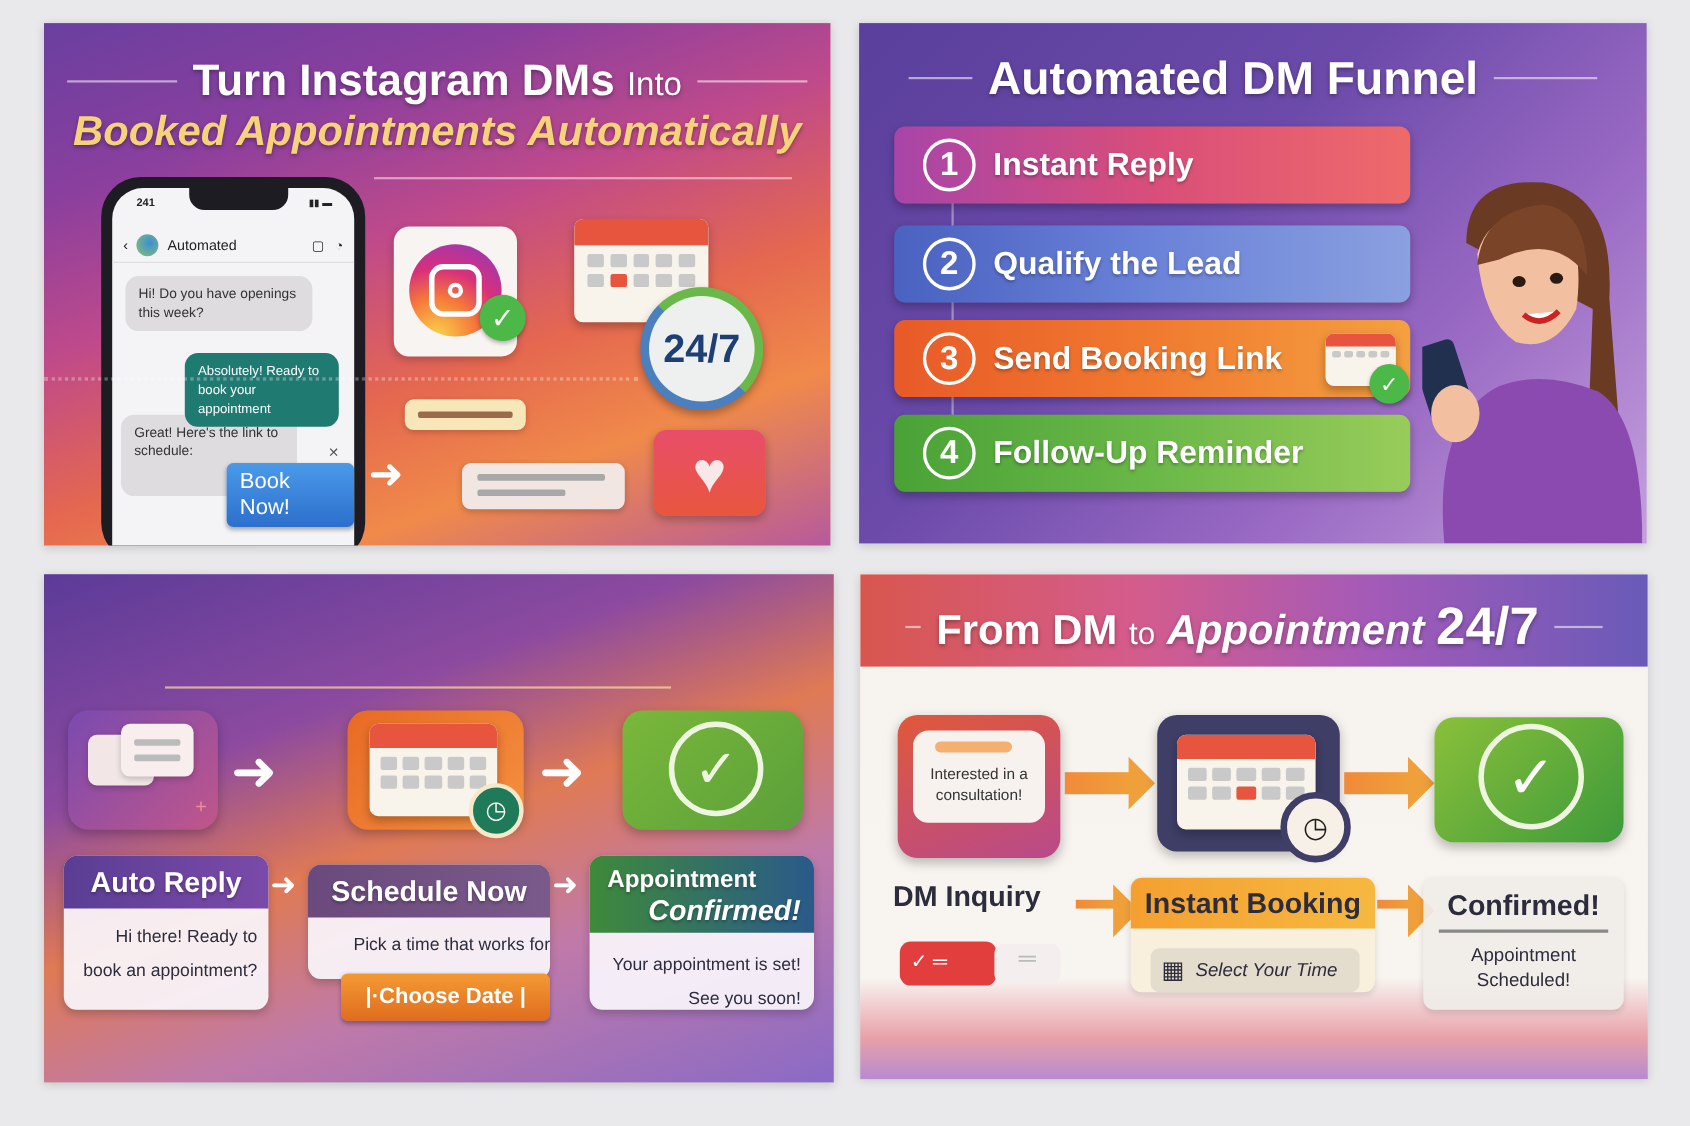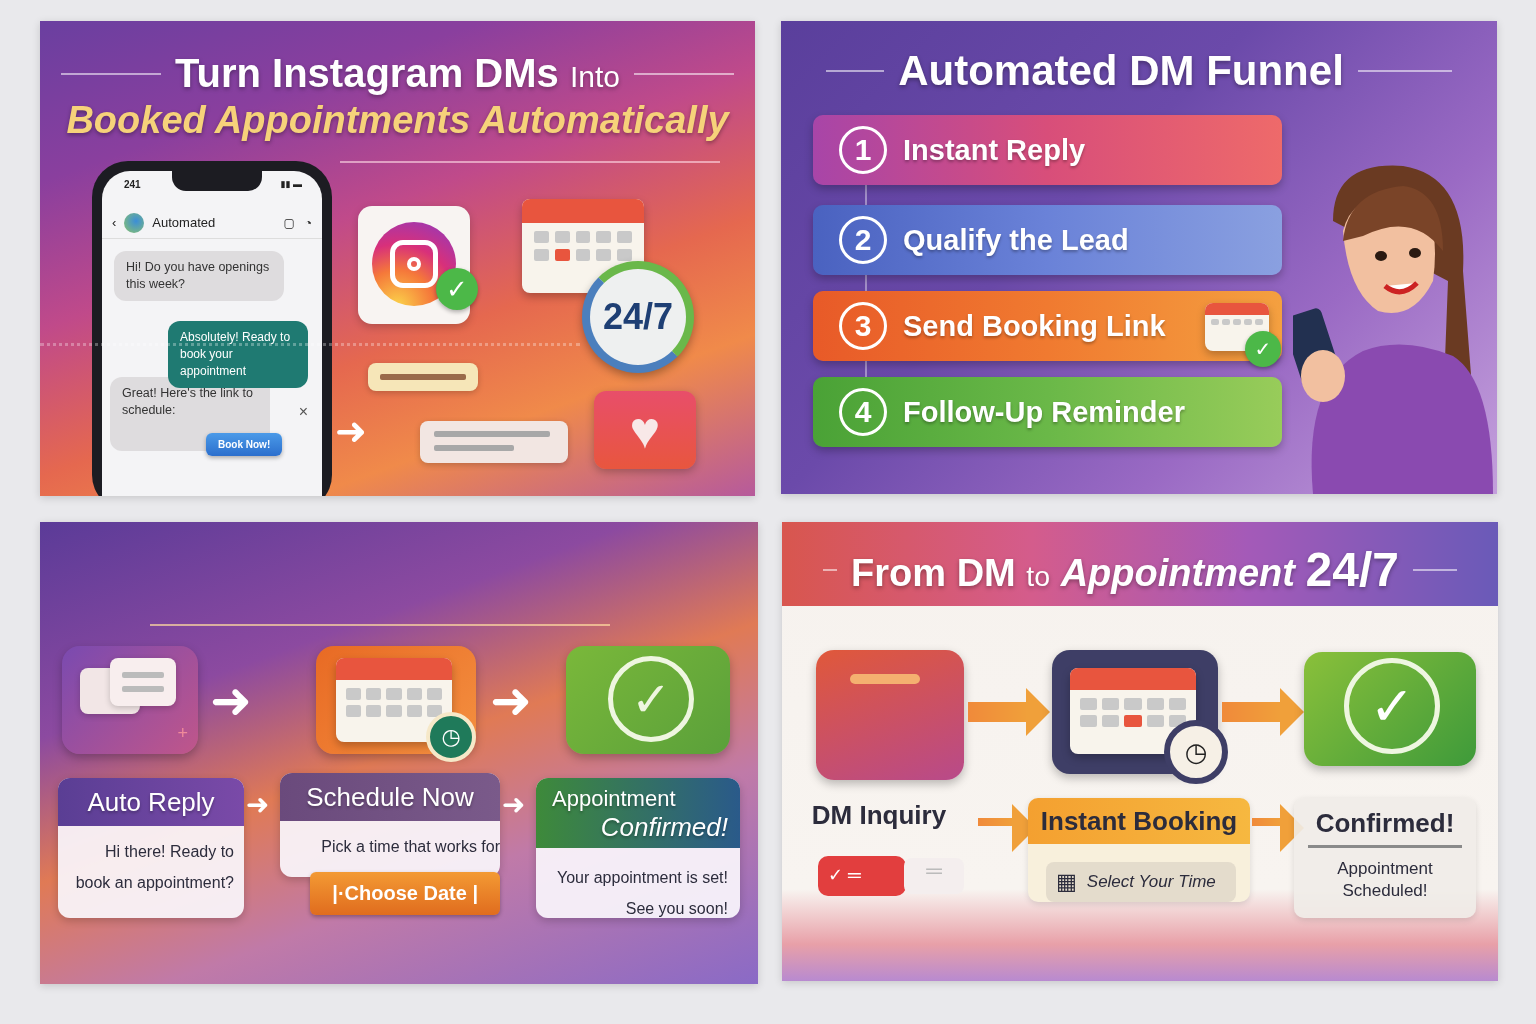--- a/index.html
+++ b/index.html
@@ -20,21 +20,21 @@
 .screen{background:#f4f4f6;border-radius:28px 28px 0 0;height:100%;position:relative;overflow:hidden}
 .notch{position:absolute;left:70px;top:0;width:90px;height:20px;background:#1c1c22;border-radius:0 0 14px 14px}
 .status{position:absolute;top:8px;left:22px;font-size:10px;font-weight:700;color:#222}
 .status-r{position:absolute;top:8px;right:20px;font-size:9px;color:#222}
 .chatbar{position:absolute;top:36px;left:0;right:0;height:32px;display:flex;align-items:center;padding:0 10px;gap:8px;border-bottom:1px solid #ddd;font-size:13px;color:#222}
 .avatar{width:20px;height:20px;border-radius:50%;background:radial-gradient(circle at 60% 40%,#3b8ed8,#8cc36a)}
 .bar-icons{margin-left:auto;display:flex;gap:10px;font-size:12px}
 .bubble{position:absolute;font-size:12.5px;line-height:17px;padding:8px 12px;border-radius:12px}
 .b-in{background:#dedcde;color:#333}
 .b-out{background:#1f7a72;color:#fff}
-.book-btn{position:absolute;left:104px;top:262px;background:linear-gradient(#4a9ae8,#2c6fcd);color:#fff;font-weight:700;font-size:10px;padding:6px 12px;border-radius:6px;box-shadow:0 2px 4px rgba(0,0,0,.3)}
+.book-btn{position:absolute;left:104px;top:250px;background:linear-gradient(#4a9ae8,#2c6fcd);color:#fff;font-weight:400;font-size:20px;padding:6px 12px;border-radius:6px;box-shadow:0 2px 4px rgba(0,0,0,.3)}
 .close-x{position:absolute;right:14px;top:232px;font-size:16px;color:#555}
 
 .ig-card{position:absolute;left:318px;top:185px;width:112px;height:118px;background:#f8f4f2;border-radius:14px;box-shadow:0 3px 8px rgba(0,0,0,.2)}
 .ig-logo{position:absolute;left:14px;top:16px;width:84px;height:84px;border-radius:50%;background:radial-gradient(circle at 30% 100%,#fbd34a 0%,#f5783a 35%,#d8307a 60%,#8a3ac4 100%)}
 .ig-inner{position:absolute;left:18px;top:18px;width:48px;height:48px;border:5px solid #fff;border-radius:13px}
 .ig-dot{position:absolute;left:12px;top:12px;width:14px;height:14px;border:4px solid #fff;border-radius:50%}
 .check-badge{position:absolute;width:42px;height:42px;border-radius:50%;background:#4cb848;color:#fff;font-size:26px;font-weight:700;display:flex;align-items:center;justify-content:center;box-shadow:0 2px 4px rgba(0,0,0,.3)}
 .cal{position:absolute;background:#f8f4ec;border-radius:8px;box-shadow:0 4px 8px rgba(0,0,0,.25);overflow:hidden}
 .cal-top{background:#e8553e;height:26%}
 .cal-grid{display:grid;grid-template-columns:repeat(5,1fr);gap:6px;padding:8px 12px}
@@ -46,21 +46,21 @@
 .msg-card i{position:absolute;height:6px;border-radius:2px}
 .arrow{position:absolute;color:#fff;font-weight:700}
 
 .step{position:absolute;left:32px;width:469px;height:70px;border-radius:10px;display:flex;align-items:center;gap:16px;padding-left:26px;box-shadow:0 4px 8px rgba(0,0,0,.25)}
 .step .num{width:48px;height:48px;border-radius:50%;border:3px solid #fff;display:flex;align-items:center;justify-content:center;color:#fff;font-size:30px;font-weight:700}
 .step .lbl{color:#fff;font-size:29px;font-weight:700;text-shadow:0 2px 3px rgba(0,0,0,.3)}
 .woman{position:absolute;left:512px;top:140px;width:200px;height:333px}
 
 .iconbox{position:absolute;border-radius:18px;box-shadow:0 4px 10px rgba(0,0,0,.25)}
 .card3{position:absolute;background:rgba(250,246,252,.92);border-radius:12px;box-shadow:0 3px 8px rgba(0,0,0,.2)}
-.card3-h{position:absolute;left:0;right:0;top:0;height:48px;border-radius:12px 12px 0 0;display:flex;align-items:center;justify-content:center;color:#fff;font-weight:400;font-size:26px;text-shadow:0 2px 3px rgba(0,0,0,.3)}
+.card3-h{position:absolute;left:0;right:0;top:0;height:48px;border-radius:12px 12px 0 0;display:flex;align-items:center;justify-content:center;color:#fff;font-weight:700;font-size:26px;text-shadow:0 2px 3px rgba(0,0,0,.3)}
 .card3-b{position:absolute;left:0;right:0;top:58px;text-align:right;font-size:16px;line-height:31px;color:#2c2c3c}
 .choose{display:inline-block;margin-top:10px;background:linear-gradient(#f39a34,#e06c1e);color:#fff;font-weight:700;font-size:20px;padding:6px 22px;border-radius:6px;box-shadow:0 2px 4px rgba(0,0,0,.3)}
 
 .p4-head{position:absolute;left:0;top:0;right:0;height:84px;background:linear-gradient(90deg,#d8564e 0%,#d45c8c 35%,#a45ab8 65%,#6a5ab8 100%)}
 .p4-card{position:absolute;border-radius:10px;background:rgba(240,236,232,.9);box-shadow:0 2px 6px rgba(0,0,0,.12)}
 .p4-h{font-size:26px;font-weight:700;color:#2c2c3c;text-align:center}
 .orange-arrow{position:absolute;height:20px;background:linear-gradient(90deg,#f08a3a,#f0a03a)}
 .orange-arrow::after{content:"";position:absolute;right:-22px;top:-14px;border-left:24px solid #f0a03a;border-top:24px solid transparent;border-bottom:24px solid transparent}
 </style>
 </head>
@@ -220,21 +220,21 @@
   <div class="arrow" style="left:450px;top:150px;font-size:50px">➜</div>
   <div class="iconbox" style="left:526px;top:124px;width:164px;height:108px;background:linear-gradient(135deg,#7ab83a,#5aa03a)">
     <div style="position:absolute;left:42px;top:10px;width:86px;height:86px;border-radius:50%;border:5px solid #eef6e0;color:#eef6e0;display:flex;align-items:center;justify-content:center;font-size:48px;font-weight:700">✓</div>
   </div>
 
   <div class="card3" style="left:18px;top:256px;width:186px;height:140px">
     <div class="card3-h" style="background:linear-gradient(90deg,#5a3e94,#7a4aa8)">Auto Reply</div>
     <div class="card3-b" style="padding:0 10px">Hi there! Ready to book an appointment?</div>
   </div>
   <div class="arrow" style="left:206px;top:266px;font-size:28px">➜</div>
-  <div class="card3" style="left:240px;top:251px;width:220px;height:104px">
+  <div class="card3" style="left:240px;top:264px;width:220px;height:104px">
     <div class="card3-h" style="background:linear-gradient(90deg,#6a4a7c,#7a5a8a)">Schedule Now</div>
     <div class="card3-b">
       <div>Pick a time that works for</div>
       <span class="choose">|·Choose Date |</span>
     </div>
   </div>
   <div class="arrow" style="left:462px;top:266px;font-size:28px">➜</div>
   <div class="card3" style="left:496px;top:256px;width:204px;height:140px">
     <div class="card3-h" style="height:70px;background:linear-gradient(90deg,#3e8a3a,#2a5a8a);flex-direction:column;align-items:flex-start;padding-left:16px;font-size:22px;line-height:28px">
       <span>Appointment</span>
@@ -248,20 +248,21 @@
   <div class="p4-head"></div>
   <div class="title-row" style="top:20px">
     <span class="rule" style="flex-basis:14px"></span>
     <span class="tw" style="font-size:38px">
       <span>From DM</span> <span class="sm">to</span> <span class="it">Appointment</span> <span style="font-size:48px">24/7</span>
     </span>
     <span class="rule" style="flex-basis:44px"></span>
   </div>
 
   <div class="iconbox" style="left:34px;top:128px;width:148px;height:130px;background:linear-gradient(160deg,#e0583a,#b84a8a)">
+    <div style="position:absolute;left:14px;top:14px;width:120px;height:84px;background:#f8f2ee;border-radius:14px;text-align:center;font-size:14px;line-height:19px;color:#333;padding-top:30px">Interested in a consultation!</div>
     <div style="position:absolute;left:34px;top:24px;width:70px;height:10px;background:#f4b070;border-radius:5px"></div>
   </div>
   <div class="orange-arrow" style="left:186px;top:180px;width:60px"></div>
   <div class="iconbox" style="left:270px;top:128px;width:166px;height:124px;background:#3e3e66">
     <div class="cal" style="left:18px;top:18px;width:126px;height:86px">
         <div class="cal-top"></div>
         <div class="cal-grid" style="gap:5px;padding:8px 10px">
           <i></i>
           <i></i>
           <i></i>

